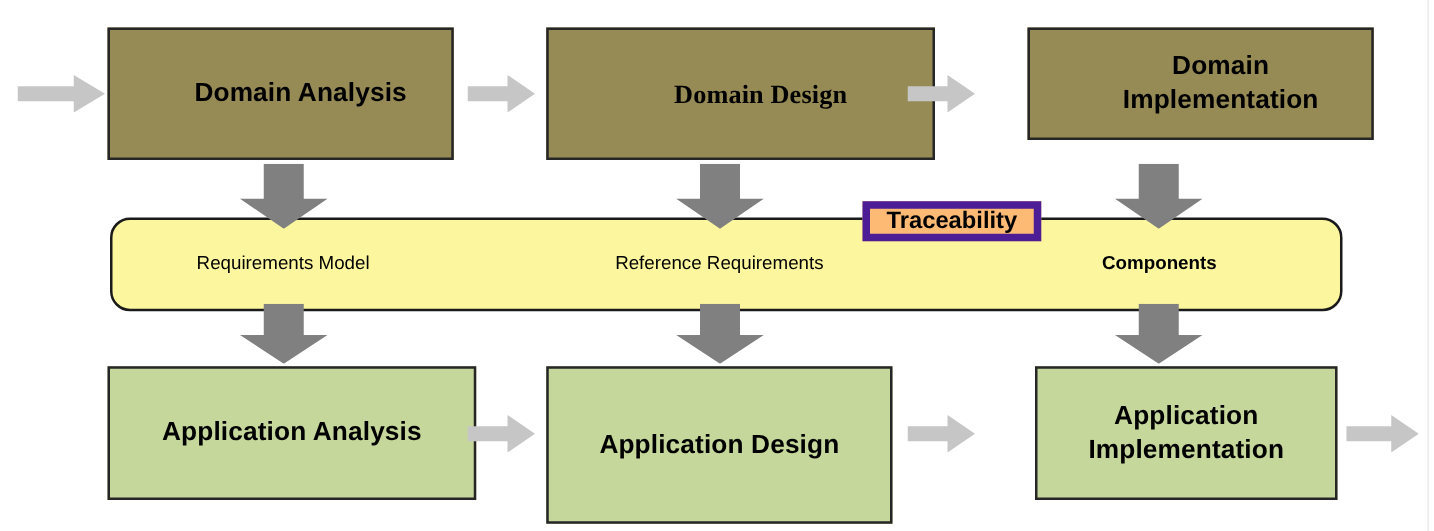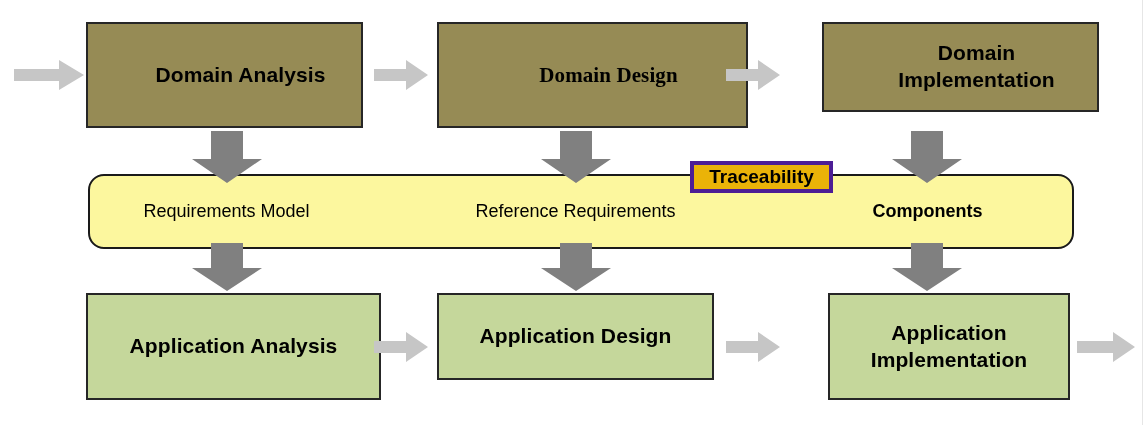--- a/index.html
+++ b/index.html
@@ -55,36 +55,36 @@
     box-sizing: border-box;
     background: #fcf79e;
     border: 2px solid #1a1a1a;
     border-radius: 16px;
   }
   .band-label {
     position: absolute;
     top: 196px;
     height: 30px;
     line-height: 30px;
-    font-size: 18px;
+    font-size: 15px;
     color: #000000;
     text-align: center;
     white-space: nowrap;
   }
 
   
   .trace-box {
     position: absolute;
     left: 690px;
     top: 161px;
     width: 143px;
     height: 32px;
     box-sizing: border-box;
-    background: #eab308;
-    border: 4px solid #4c1d95;
+    background: #fdba74;
+    border: 6px solid #4c1d95;
     display: flex;
     align-items: center;
     justify-content: center;
     font-weight: bold;
     font-size: 19px;
     color: #000000;
     z-index: 6;
   }
 
   
@@ -189,21 +189,21 @@
   <div class="pbox application" style="left:86px; top:293px; width:295px; height:107px;">
     <span class="lbl">Application Analysis</span>
   </div>
 
   <div class="harrow" style="left:374px; top:332px; width:54px; height:30px;">
     <svg width="54" height="30" viewBox="0 0 54 30">
       <polygon points="0,9 32,9 32,0 54,15 32,30 32,21 0,21" fill="#c6c6c6"></polygon>
     </svg>
   </div>
 
-  <div class="pbox application" style="left:437px; top:293px; width:277px; height:87px;">
+  <div class="pbox application" style="left:437px; top:293px; width:277px; height:126px;">
     <span class="lbl">Application Design</span>
   </div>
 
   <div class="harrow" style="left:726px; top:332px; width:54px; height:30px;">
     <svg width="54" height="30" viewBox="0 0 54 30">
       <polygon points="0,9 32,9 32,0 54,15 32,30 32,21 0,21" fill="#c6c6c6"></polygon>
     </svg>
   </div>
 
   <div class="pbox application" style="left:788px; top:293px; width:242px; height:107px;margin-left:40px;">

